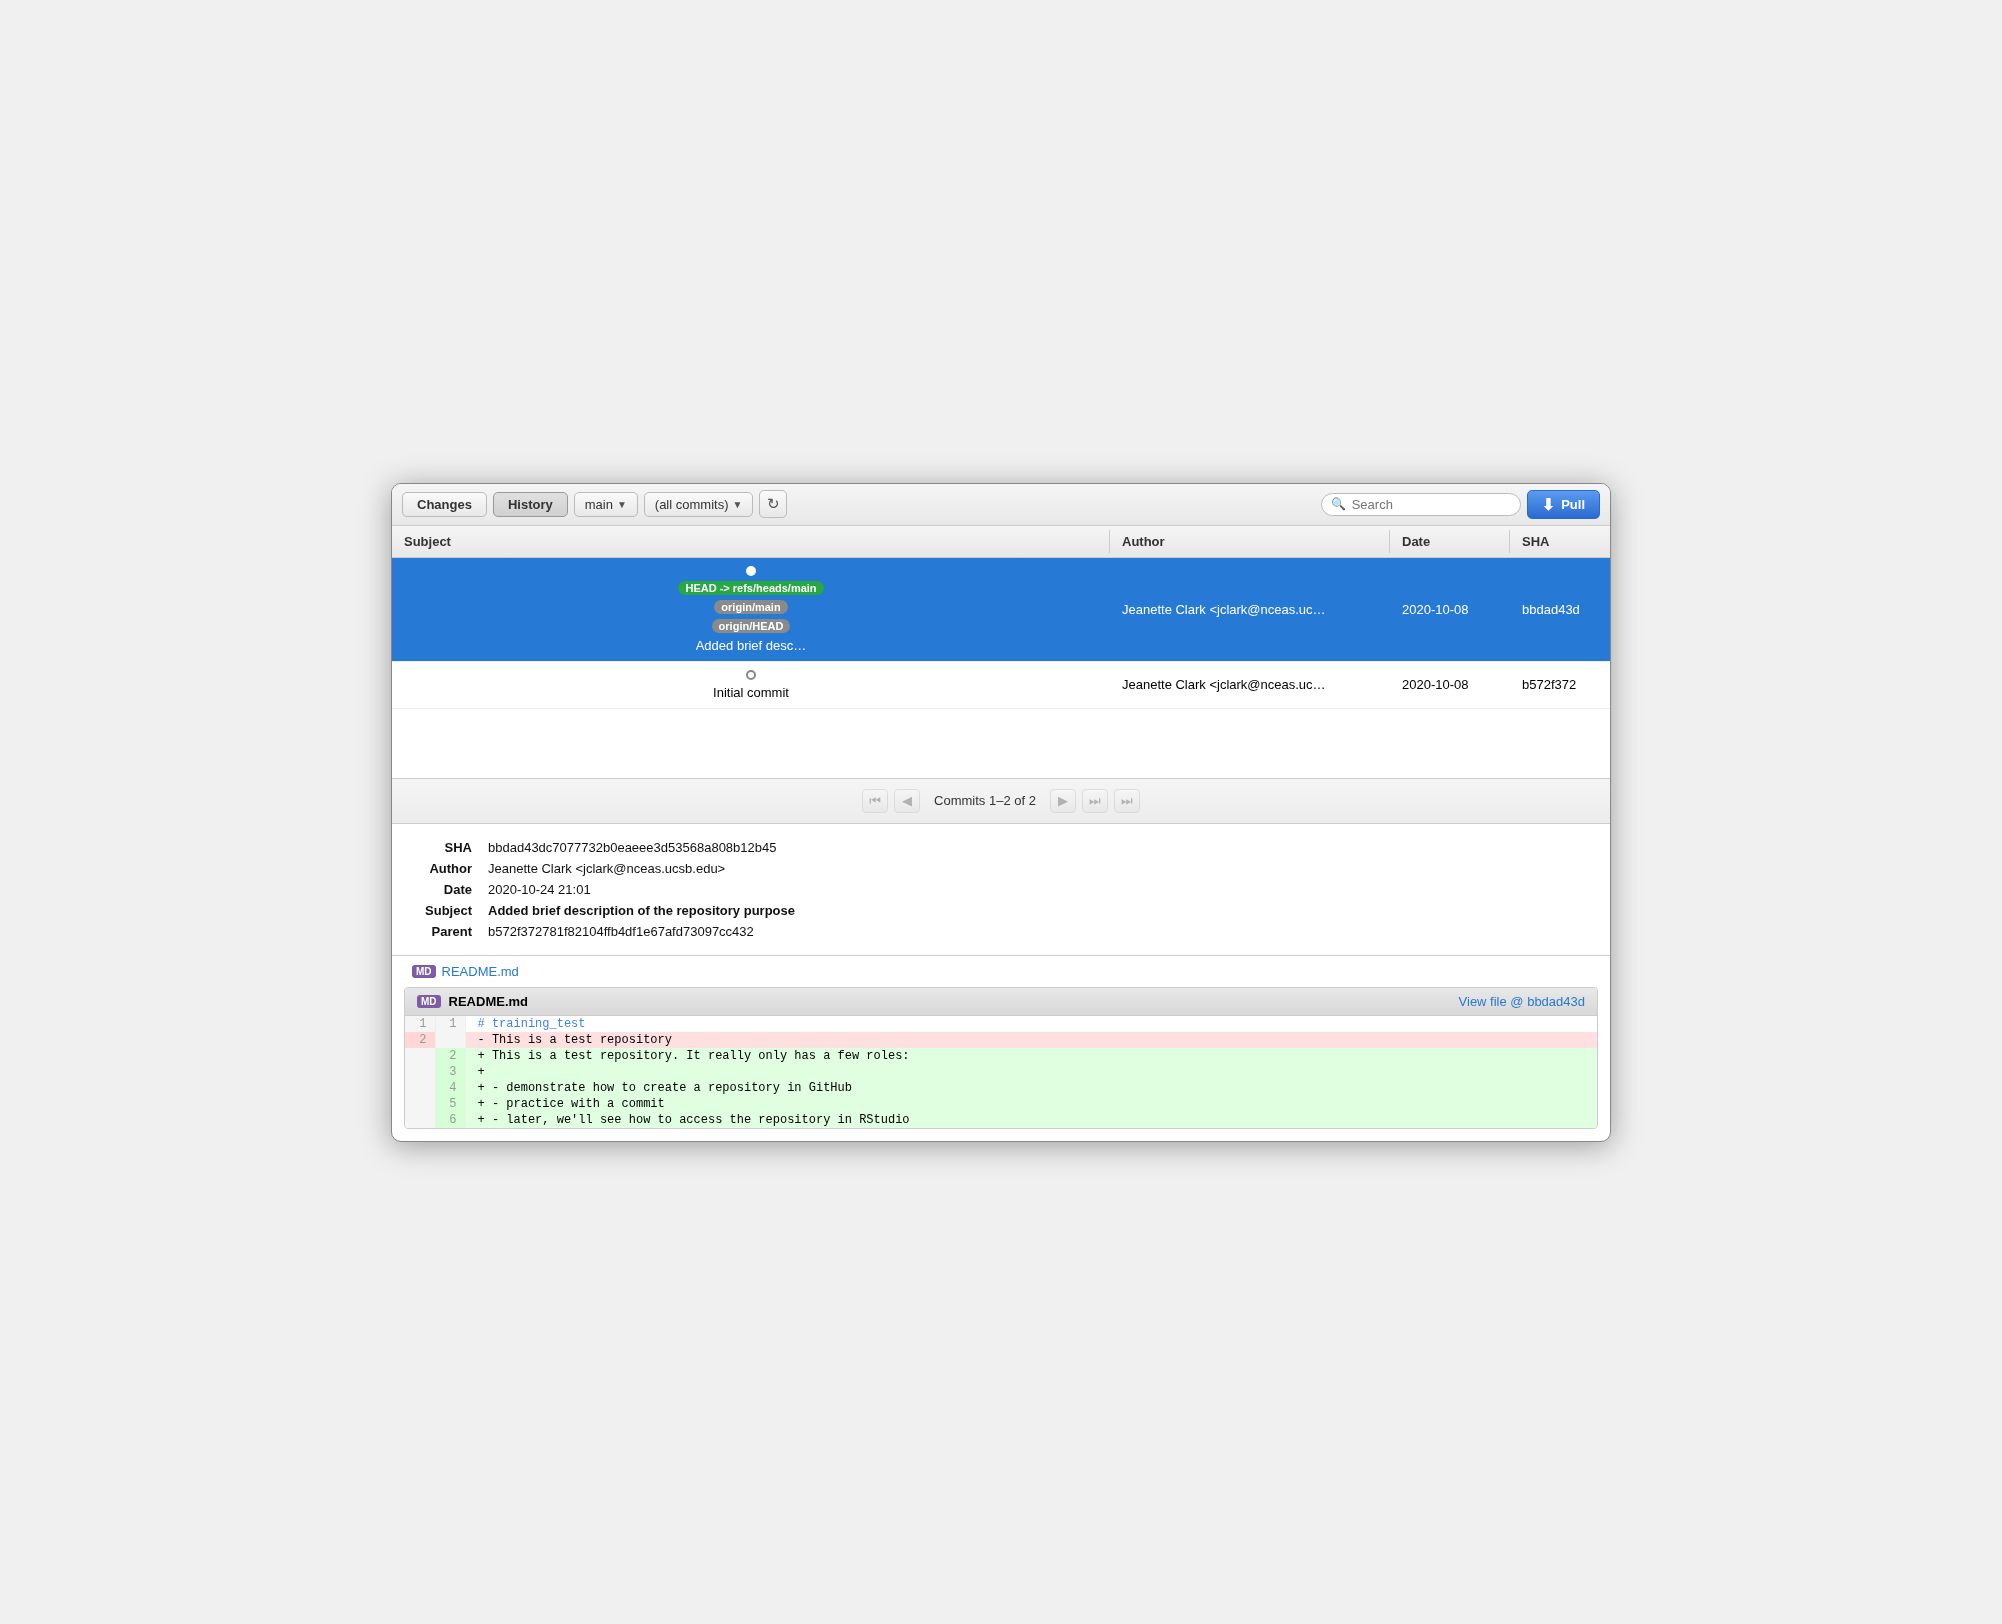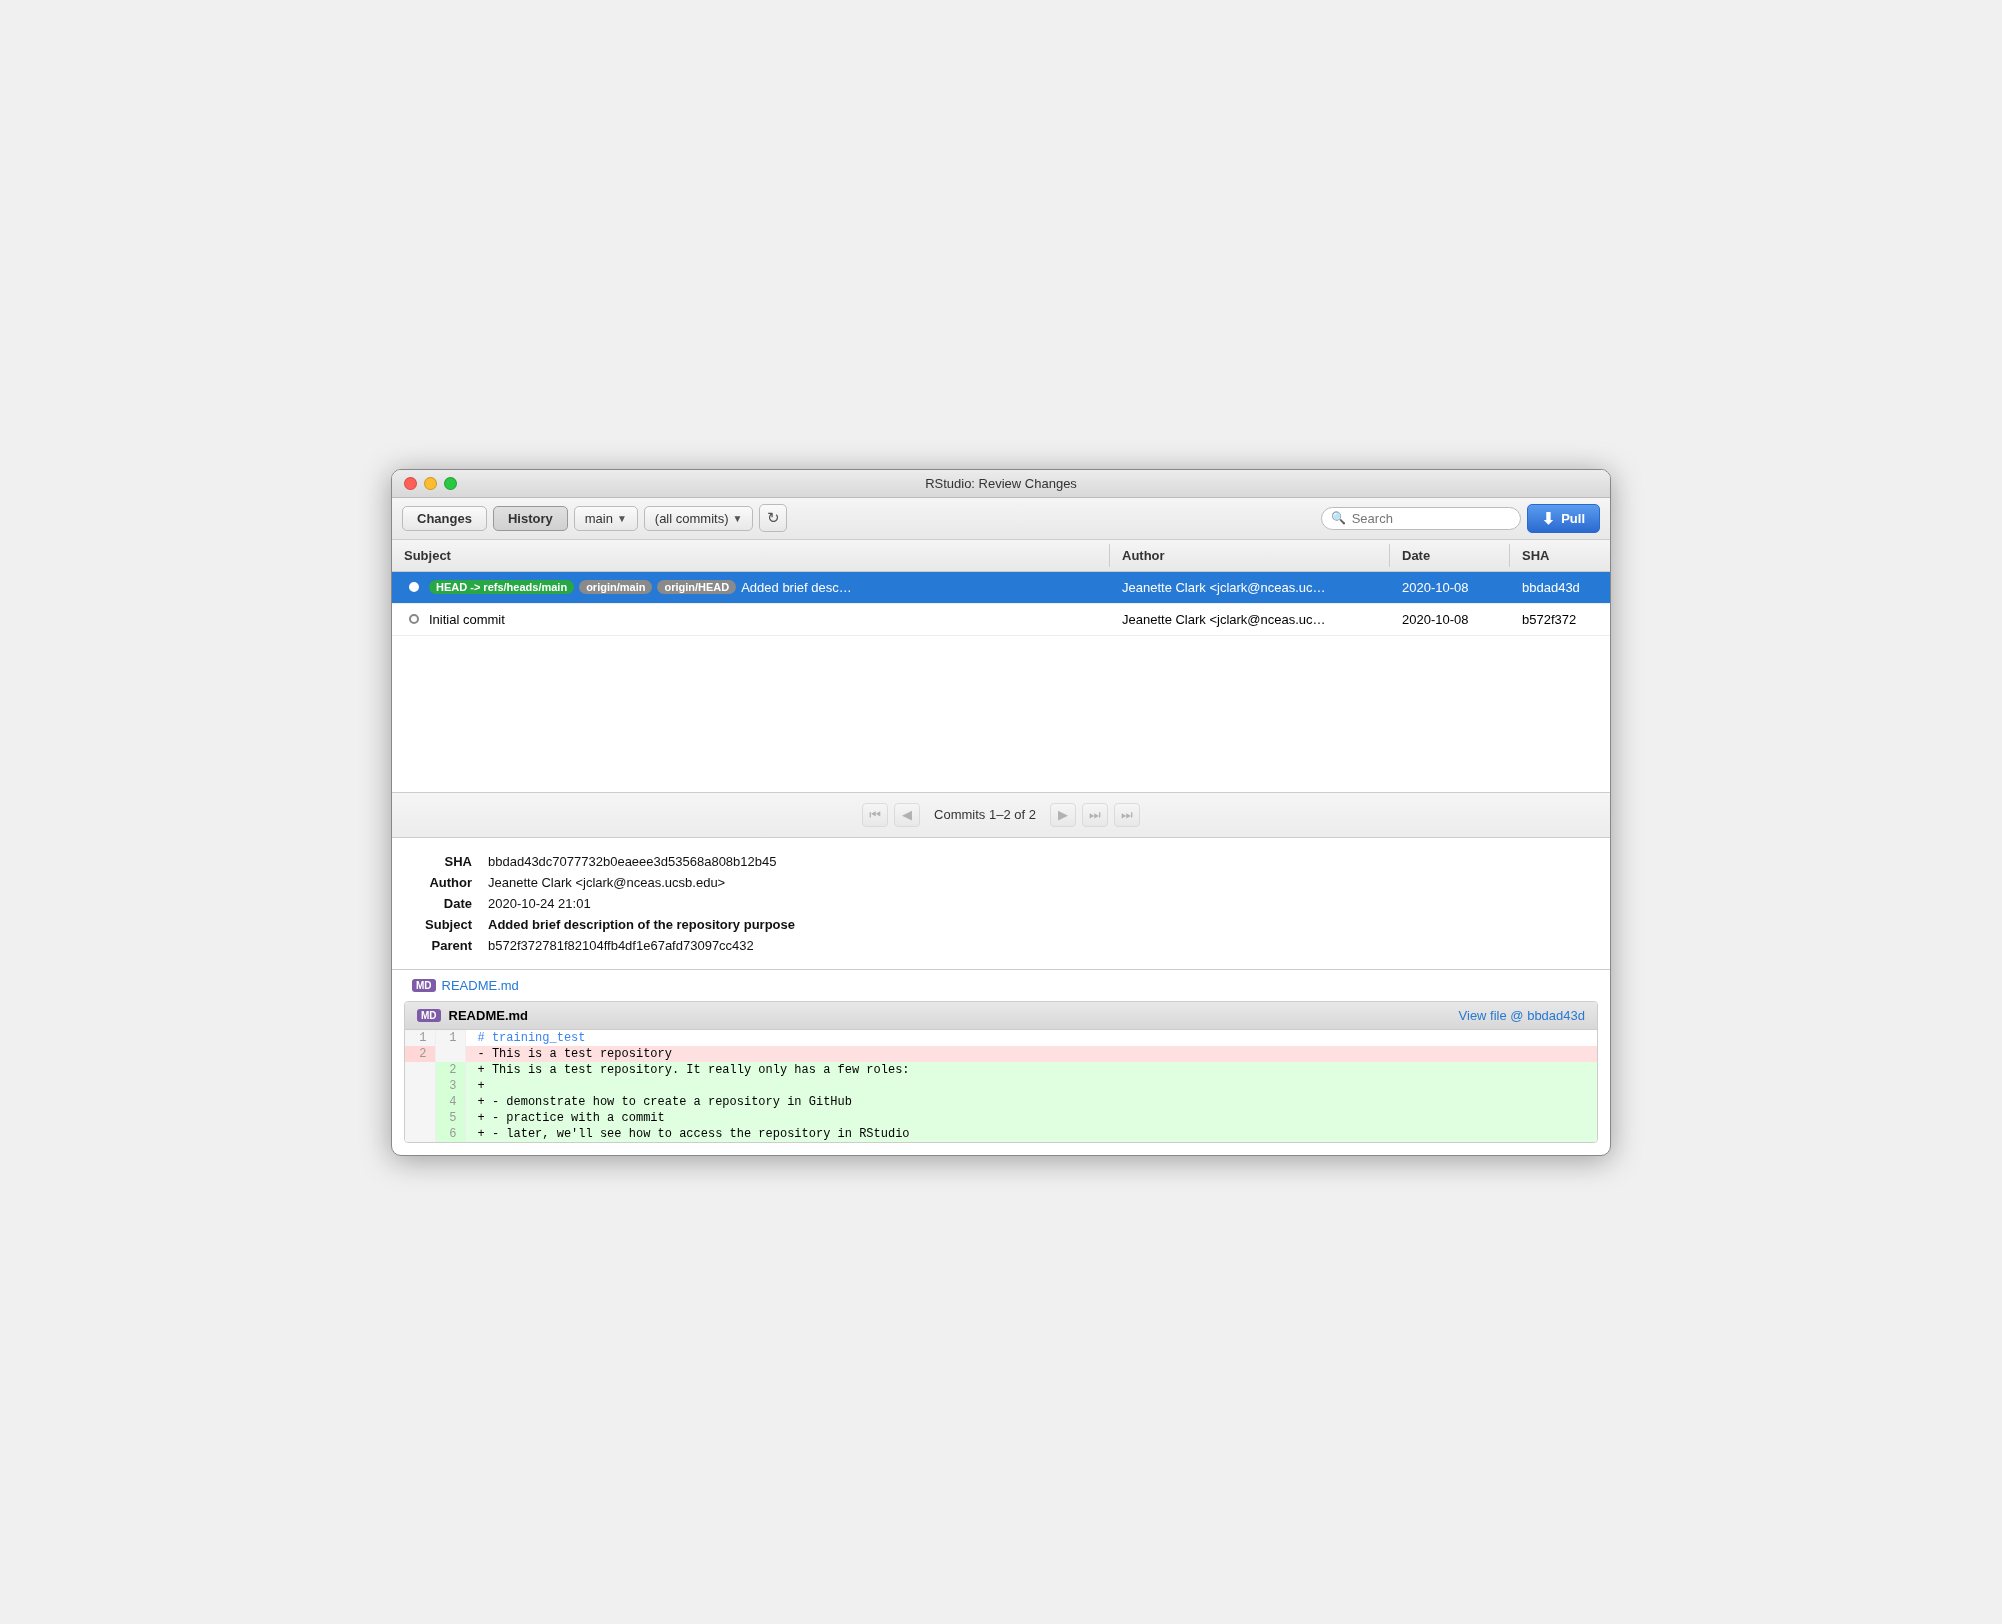--- a/index.html
+++ b/index.html
@@ -164,20 +164,21 @@
       background: #2679d4;
       color: #fff;
     }
     .commit-row.selected .badge-head { background: #28a745; color: #fff; }
     .commit-col {
       padding: 4px 12px;
       font-size: 13px;
       white-space: nowrap;
       overflow: hidden;
       text-overflow: ellipsis;
+      flex-direction: column;
     }
     .commit-col.subject {
       display: flex;
       align-items: center;
       gap: 5px;
     }
     .graph-dot {
       width: 20px;
       display: flex;
       align-items: center;
@@ -325,28 +326,20 @@
     .line-num.added { background: #d7ffd7; }
     .line-code { color: #3b82f6; }
     .line-removed { background: #ffe0e0; }
     .line-added { background: #e0ffe0; }
   </style>
 </head>
 <body>
 
 <div class="window">
 
-  <div class="titlebar">
-    <div class="traffic-lights">
-      <div class="traffic-light close"></div>
-      <div class="traffic-light minimize"></div>
-      <div class="traffic-light maximize"></div>
-    </div>
-    <span class="titlebar-text">RStudio: Review Changes</span>
-  </div>
 
   <div class="toolbar">
     <button class="tab-btn">Changes</button>
     <button class="tab-btn active">History</button>
     <button class="dropdown-btn">
       <span>main</span>
       <span class="dropdown-arrow">▼</span>
     </button>
     <button class="dropdown-btn">
       <span>(all commits)</span>

